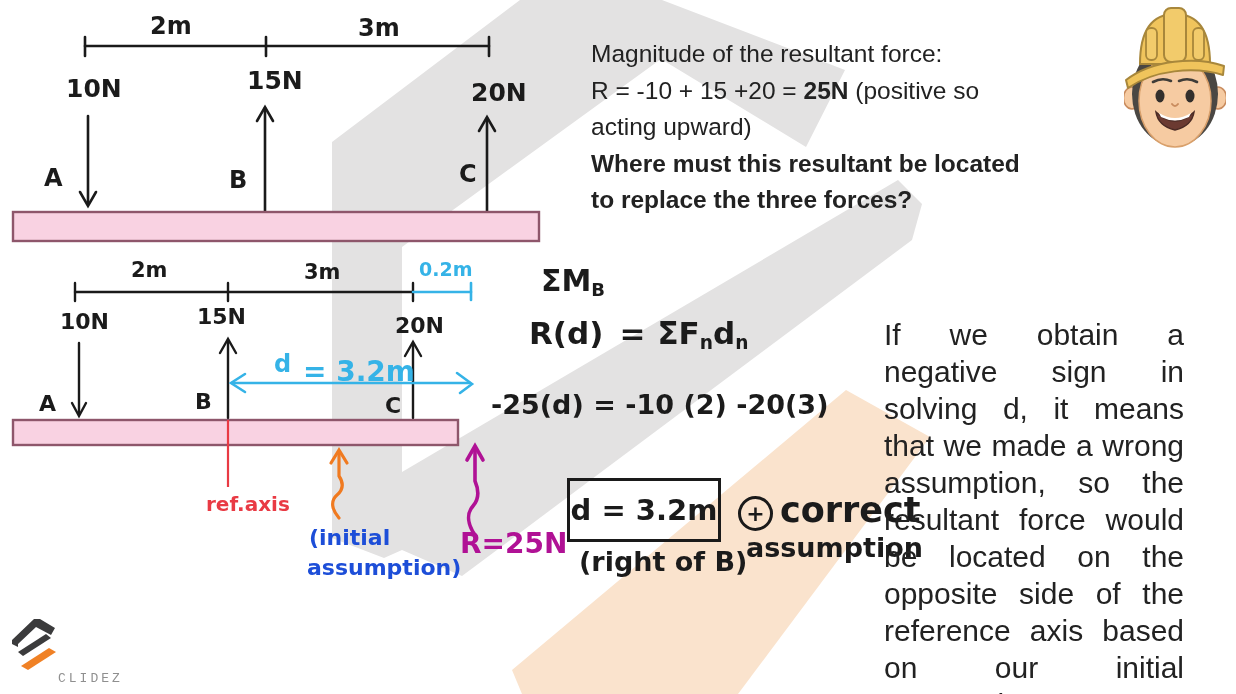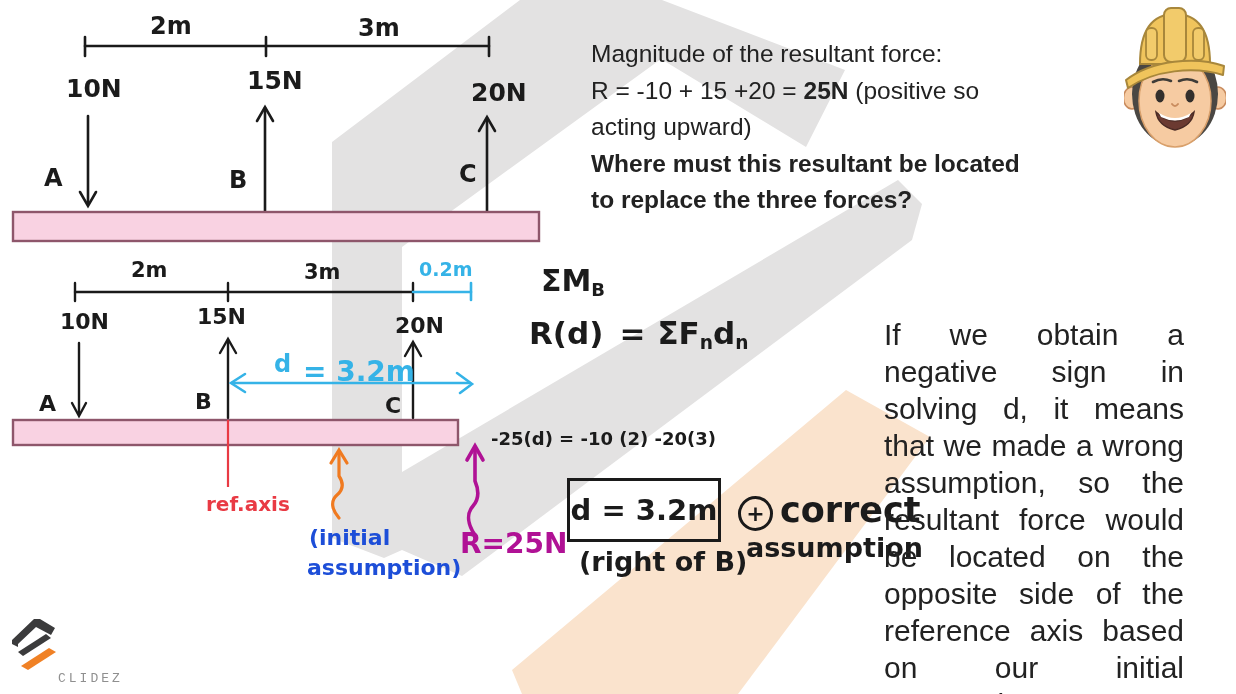--- a/index.html
+++ b/index.html
@@ -146,21 +146,21 @@
   <div class="abs hand" style="left:385px;top:395px;font-size:22px">C</div>
   <div class="abs hand cyan" style="left:274px;top:352px;font-size:24px">d</div>
   <div class="abs hand cyan" style="left:303px;top:358px;font-size:28px">= 3.2m</div>
   <div class="abs hand red" style="left:206px;top:494px;font-size:20px">ref.axis</div>
   <div class="abs hand orange" style="left:309px;top:527px;font-size:22px">(initial</div>
   <div class="abs hand orange" style="left:307px;top:557px;font-size:22px">assumption)</div>
   <div class="abs hand magenta" style="left:460px;top:530px;font-size:28px">R=25N</div>
 
   <div class="abs hand" style="left:541px;top:266px;font-size:30px"><span>ΣM</span><span class="sub">B</span></div>
   <div class="abs hand" style="left:529px;top:318px;font-size:31px"><span>R(d)</span><span style="display:inline-block;width:16px"></span><span>=</span><span style="display:inline-block;width:12px"></span><span>ΣF</span><span class="sub">n</span><span>d</span><span class="sub">n</span></div>
-  <div class="abs hand" style="left:491px;top:430px;font-size:18px">-25(d) = -10 (2) -20(3)</div>
+  <div class="abs hand" style="left:491px;top:391px;font-size:27px">-25(d) = -10 (2) -20(3)</div>
 
   <div class="abs hand ansbox">
       <span>d = 3.2m</span>
     </div>
   <div class="abs hand" style="left:579px;top:548px;font-size:27px">(right of B)</div>
   <div class="abs hand pluscircle">
       <span>+</span>
     </div>
   <div class="abs hand" style="left:780px;top:493px;font-size:35px">correct</div>
   <div class="abs hand" style="left:746px;top:534px;font-size:27px">assumption</div>

